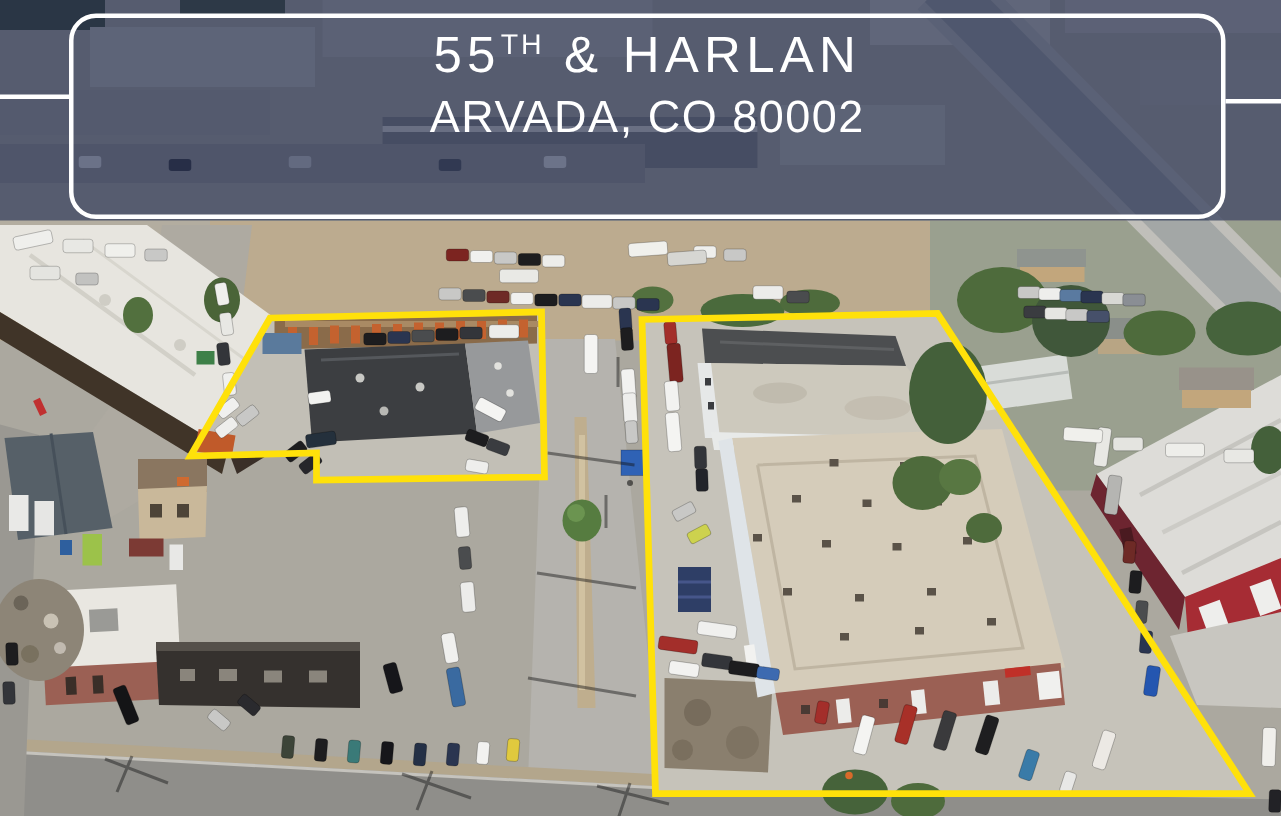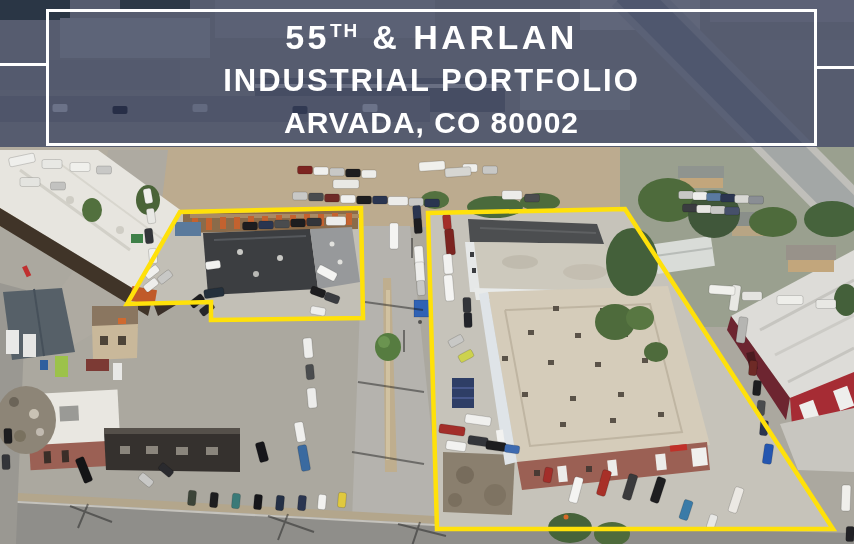--- a/index.html
+++ b/index.html
@@ -8,21 +8,21 @@
   .scene{position:absolute;left:0;top:0;width:854px;height:544px;display:block;}
   
   .banner-overlay{position:absolute;left:0;top:0;width:854px;height:147px;
                   background:var(--banner-overlay,rgba(28,38,76,.62));}
   .banner-border{position:absolute;left:46px;top:9px;width:771px;height:137px;
                  border:3px solid var(--banner-border,#fff);box-sizing:border-box;
                  text-align:center;padding-top:3px;}
   .tick{position:absolute;height:3px;background:var(--banner-border,#fff);}
   .tick-left{left:0;top:63px;width:47px;}
   .tick-right{left:817px;top:66px;width:37px;}
-  .banner-text{color:var(--banner-text,#fff);font-weight:bold;}
+  .banner-text{color:var(--banner-text,#fff);font-weight:normal;border-radius:18px;}
   .line1{font-size:34px;letter-spacing:3.5px;line-height:44px;height:44px;}
   .line1 .sup{font-size:19px;position:relative;top:-12px;letter-spacing:2px;}
   .line1 .rest{white-space:pre;}
   .line2{font-size:31px;letter-spacing:2px;line-height:44px;height:44px;}
   .line3{font-size:30px;letter-spacing:1px;line-height:40px;height:40px;}
   
   .outline{fill:none;stroke:var(--parcel-outline,#ffe10a);stroke-width:4.5;stroke-linejoin:miter;}
 </style>
 </head>
 <body>
@@ -424,17 +424,16 @@
     <polygon class="outline" points="180,212 361,208 363,318 211,320 211,302 127,304"></polygon>
     <polygon class="outline" points="428,213 625,209 833,529 437,529"></polygon>
   </g>
 </svg>
 
 <div class="banner-overlay"></div>
 <div class="tick tick-left"></div>
 <div class="tick tick-right"></div>
 <div class="banner-border banner-text">
   <div class="line1"><span>55</span><span class="sup">TH</span><span class="rest"> &amp; HARLAN</span></div>
-  <div class="line2">INDUSTRIAL PORTFOLIO</div>
   <div class="line3">ARVADA, CO 80002</div>
 </div>
 
 </div>
 
 </body></html>

